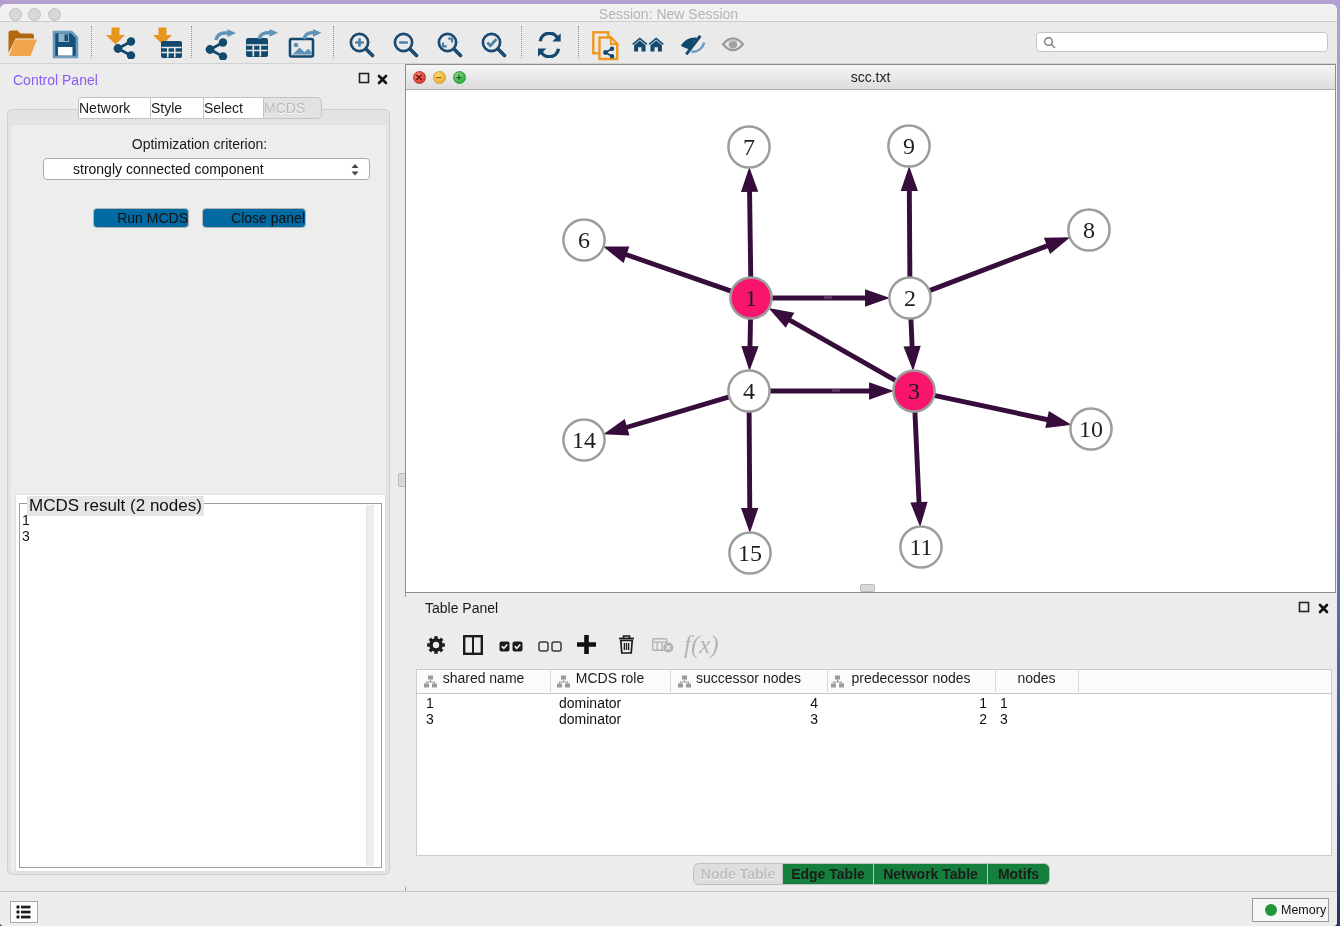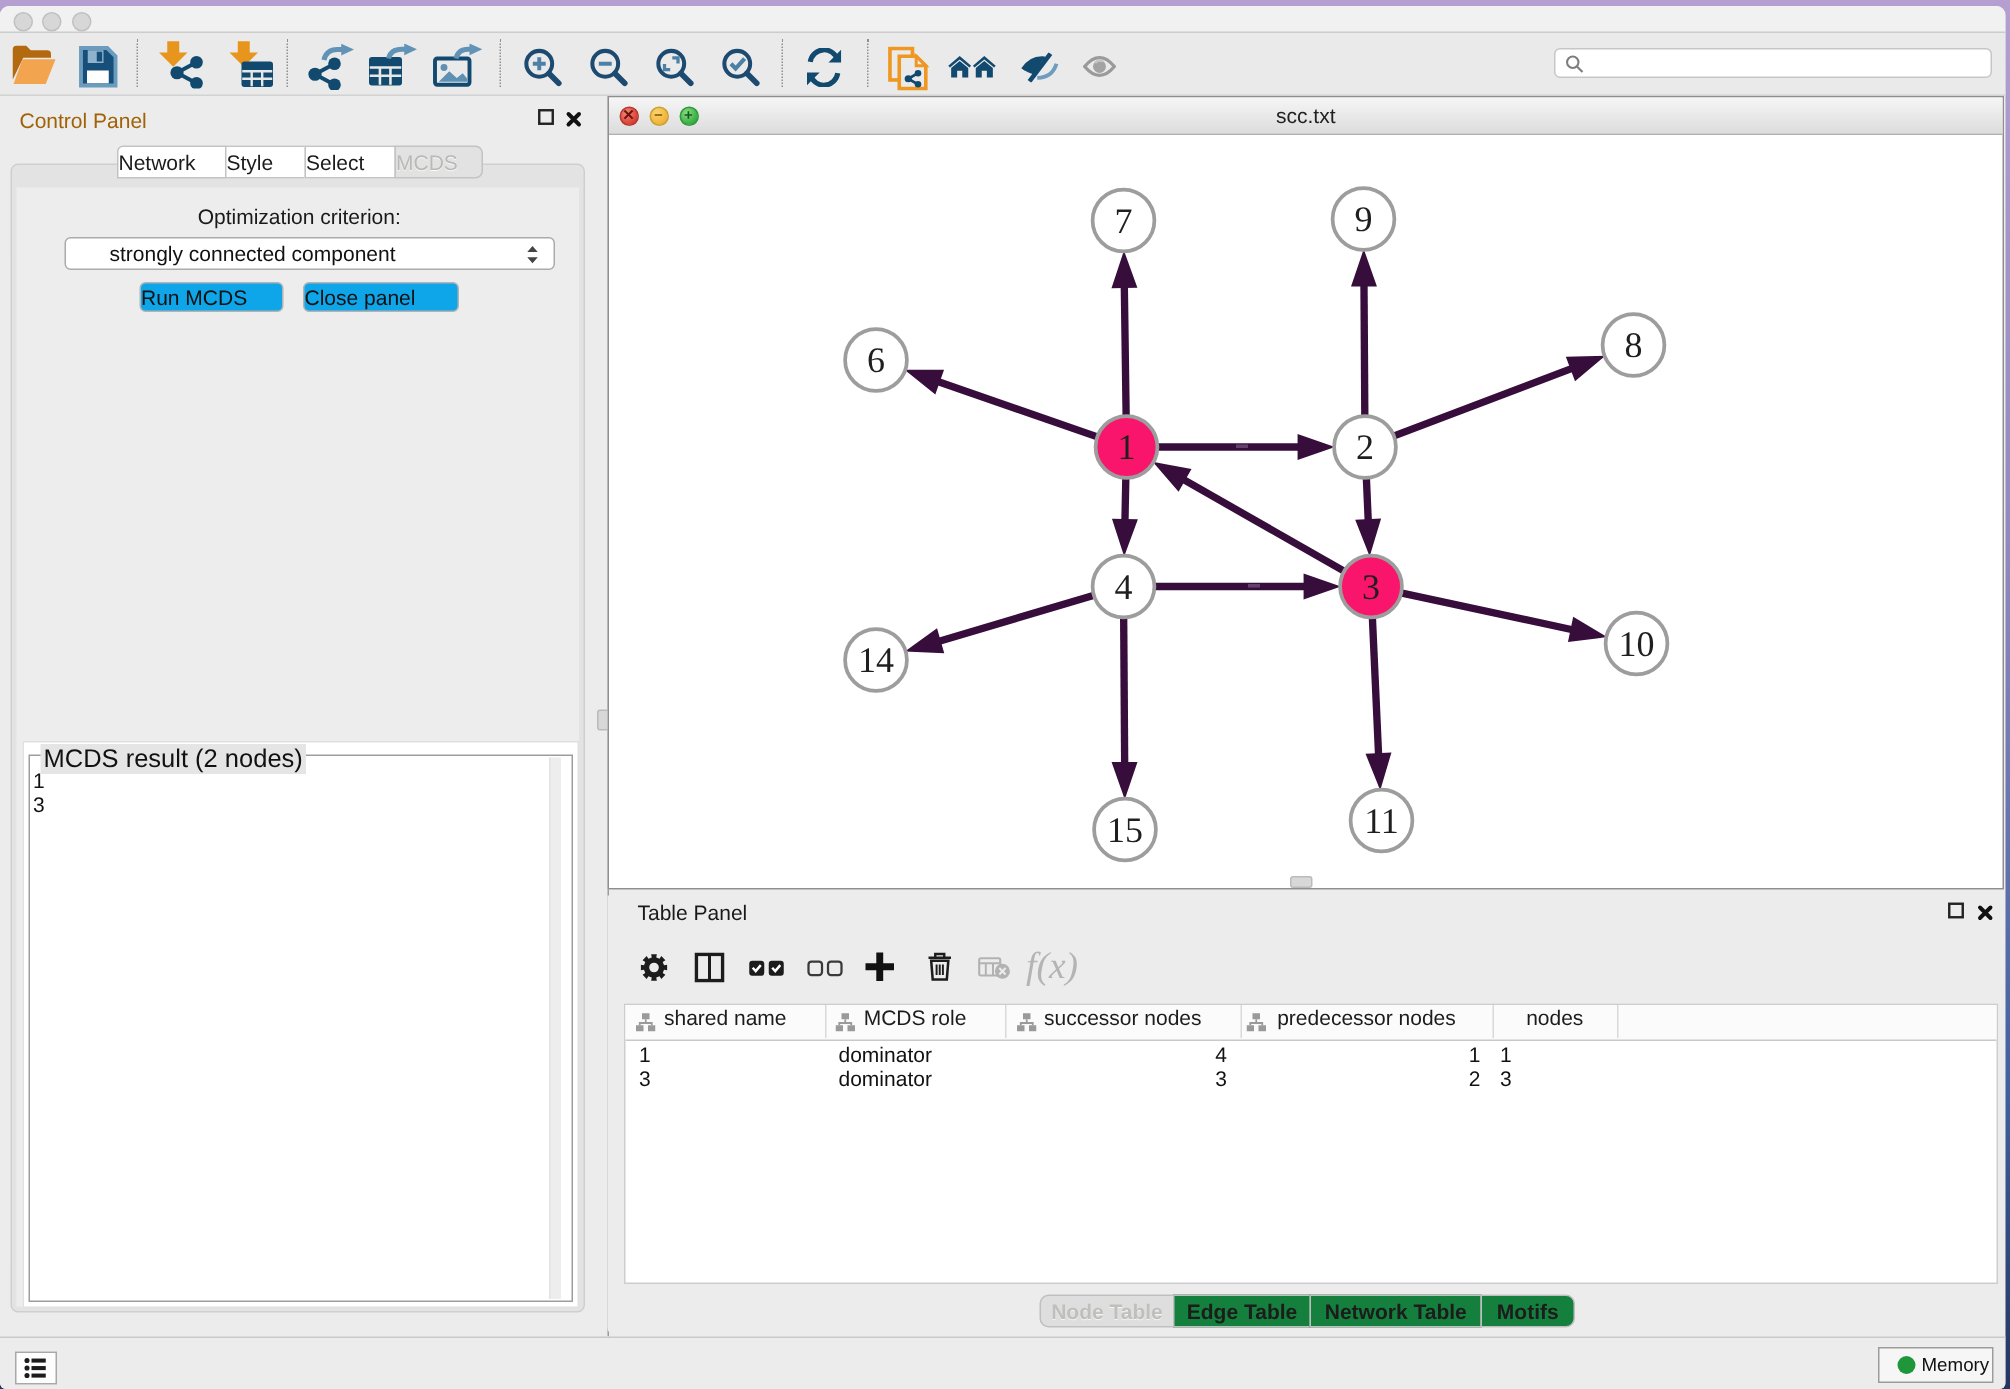--- a/index.html
+++ b/index.html
@@ -9,31 +9,31 @@
  border-radius:6px 6px 4px 4px;overflow:hidden;}
 .titlebar{position:absolute;left:0;top:0;width:100%;height:17px;background:#f1f1f1;border-bottom:1px solid #cccccc;}
 .tl{position:absolute;top:3.5px;width:11px;height:11px;border-radius:50%;background:#d7d7d7;border:1px solid #c0c0c0;}
 .title{position:absolute;top:2px;width:100%;text-align:center;font-size:14px;color:#b4b4b4;}
 .toolbar{position:absolute;left:0;top:18px;width:100%;height:41px;background:#eaeaea;border-bottom:1px solid #d2d2d2;}
 .tsep{position:absolute;top:4px;height:32px;width:0;border-left:1px dotted #8f8f8f;}
 .ticon{position:absolute;top:5px;}
 .search{position:absolute;left:1036px;top:10px;width:290px;height:18px;background:#ffffff;border:1px solid #c6c6c6;border-radius:4px;}
 .search svg{position:absolute;left:6px;top:3px;}
 .cpanel{position:absolute;left:0;top:60px;width:391px;height:827px;background:#ececec;}
-.phead{position:absolute;left:13px;top:8px;font-size:14px;color:#a16207;}
+.phead{position:absolute;left:13px;top:8px;font-size:14px;color:#8b5cf6;}
 .pico{position:absolute;top:9px;font-size:13px;color:#111;}
 .tabs{position:absolute;left:0;top:33px;height:22px;}
 .tab{position:absolute;top:0;height:20px;background:#fff;border:1px solid #c3c3c3;font-size:14px;color:#1c1c1c;text-align:left;line-height:20px;}
 .tabsel{background:#e2e2e2;color:#b9bab6;text-shadow:0 1px 0 #f8f8f8;}
 .card{position:absolute;left:7px;top:45px;width:381px;height:764px;background:#e3e3e3;border:1px solid #cfcfcf;border-radius:5px;}
 .cardin{position:absolute;left:3px;top:15px;right:3px;bottom:3px;background:#ededed;}
 .optlab{position:absolute;left:8px;top:72px;width:383px;text-align:center;font-size:14px;color:#1a1a1a;}
 .dropdown{position:absolute;left:43px;top:94px;width:309px;height:20px;background:#fff;border:1px solid #ababab;border-radius:4px;font-size:14px;color:#111;line-height:21px;padding-left:16px;}
 .dropdown span{margin-left:13px;}
-.btn{position:absolute;top:124px;height:18px;background:#0ea5e9;border:1px solid #b3b3b3;border-radius:4px;font-size:14px;color:#111;text-align:left;line-height:19px;}
+.btn{position:absolute;top:144px;height:18px;background:#0369a1;border:1px solid #b3b3b3;border-radius:4px;font-size:14px;color:#111;text-align:right;line-height:19px;}
 .resultbox{position:absolute;left:15px;top:430px;width:369px;height:376px;background:#ffffff;border:1px solid #e0e0e0;}
 .fieldset{position:absolute;left:3px;top:8px;width:361px;height:363px;border:1px solid #9d9d9d;}
 .fieldlab{position:absolute;left:7px;top:-8px;background:#e5e5e5;padding:0 2px;font-size:17px;color:#111;}
 .fieldscroll{position:absolute;right:7px;top:1px;width:7px;height:361px;background:#ededed;border-left:1px solid #e3e3e3;}
 .resulttxt{position:absolute;left:2px;top:8px;font-size:14px;color:#111;line-height:16px;}
 .divider{position:absolute;left:391px;top:60px;width:14px;height:827px;background:#ececec;border-right:1px solid #9b9b9b;}
 .dgrip{position:absolute;left:7px;top:409px;width:7px;height:12px;background:#d8d8d8;border:1px solid #bbb;border-radius:2px;}
 .netwin{position:absolute;left:405px;top:60px;width:931px;height:529px;background:#ffffff;border:1px solid #8e8e8e;box-sizing:border-box;}
 .nettitle{position:absolute;left:0;top:0;width:100%;height:24px;background:linear-gradient(#f6f6f6,#dcdcdc);border-bottom:1px solid #b0b0b0;}
 .ntt{position:absolute;top:4px;width:100%;text-align:center;font-size:14px;color:#222;}
@@ -52,20 +52,21 @@
 .statusbar{position:absolute;left:0;top:887px;width:100%;height:35px;background:#ececec;border-top:1px solid #c9c9c9;}
 .lbtn{position:absolute;left:10px;top:9px;width:26px;height:20px;background:#fdfdfd;border:1px solid #a8a8a8;}
 .membtn{position:absolute;left:1252px;top:6px;width:75px;height:22px;background:#f6f6f6;border:1px solid #9c9c9c;font-size:12.5px;color:#111;}
 .nl{font-family:"Liberation Serif",serif;font-size:24px;fill:#1f1f1f;}
 </style></head><body>
 <div class="win">
 <div class="titlebar">
 <span class="tl" style="left:8.5px"></span>
       <span class="tl" style="left:28px"></span>
       <span class="tl" style="left:47.5px"></span>
+<div class="title">Session: New Session</div>
 </div>
 <div class="toolbar">
 <span class="ticon" style="left:7px;top:7px"><svg width="31" height="29">
           <path fill="#b2690f" d="M1.5 24 V4 Q1.5 1.5 4 1.5 H10.5 L13.5 4.5 H24.5 Q27 4.5 27 7 V9.5 H8.5 L1.5 24 Z"></path>
           <path fill="#f2a44e" d="M8 10.5 H30 L23.5 27 H2 Z"></path>
         </svg></span>
 <span class="ticon" style="left:52px;top:8px"><svg width="27" height="29">
           <path d="M2 2 H19.5 L25 7.5 V27 H2 Z" fill="#16507a" stroke="#6b9cbd" stroke-width="2.6"></path>
           <rect x="6.5" y="3.5" width="10.5" height="8.5" fill="#8fb3cc"></rect>
           <rect x="12.5" y="4.5" width="3.6" height="6.5" fill="#16507a"></rect>

